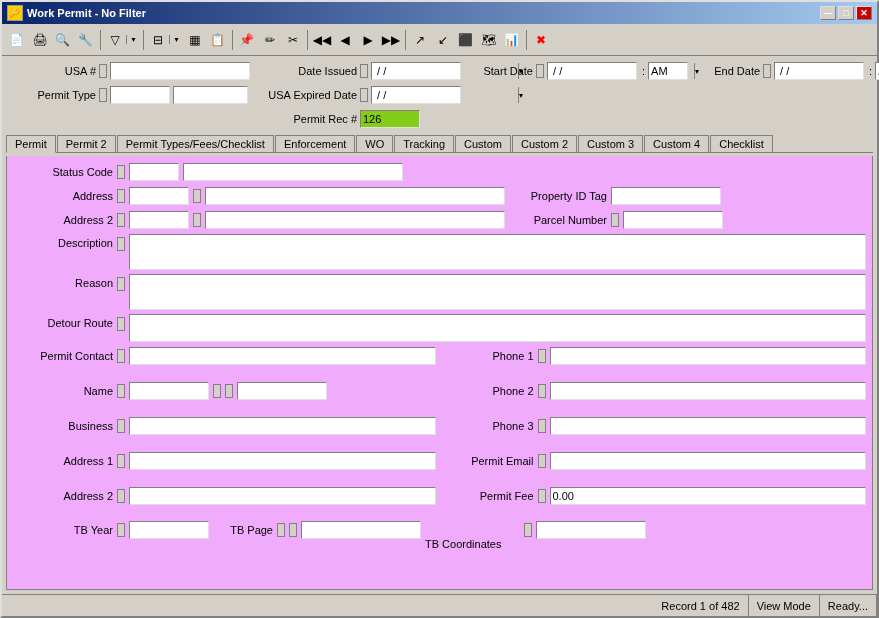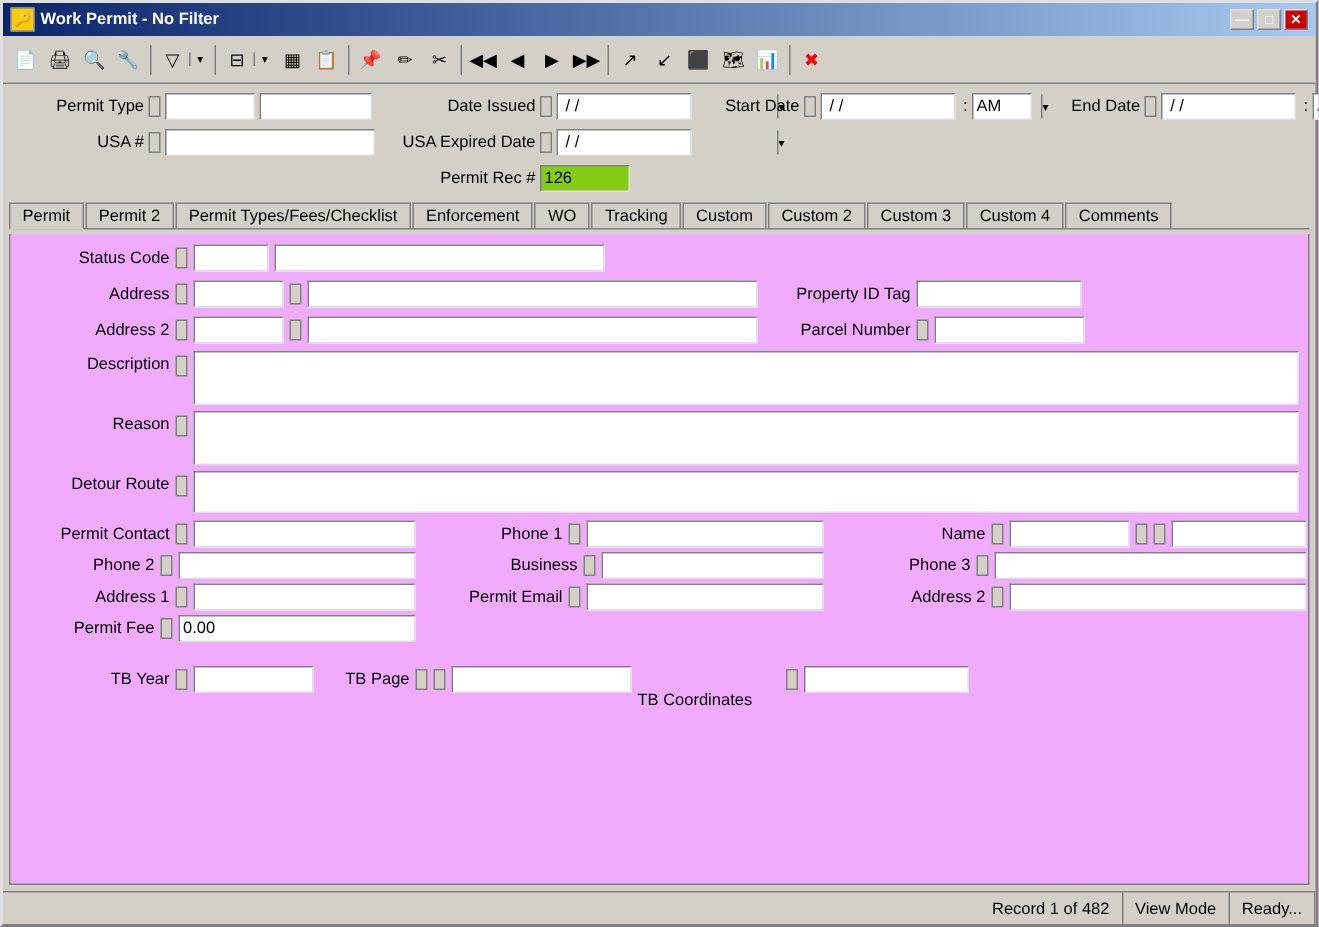--- a/index.html
+++ b/index.html
@@ -334,29 +334,29 @@
     <div class="tb-separator"></div>
     <div class="tb-btn" title="Delete" style="color:red;">✖</div>
   </div>
 
   <div class="main-content">
 
     <div class="header-fields">
 
       <div style="display:flex;flex-direction:column;gap:2px;">
         <div class="field-row">
+          <span class="lbl lbl-w90">USA #</span>
+          <span class="inline-indicator"></span>
+          <input class="win-input" style="width: 140px;" value="">
+        </div>
+        <div class="field-row">
           <span class="lbl lbl-w90">Permit Type</span>
           <span class="inline-indicator"></span>
           <input class="win-input" style="width: 60px;" value="">
           <input class="win-input" style="width: 75px;" value="">
-        </div>
-        <div class="field-row">
-          <span class="lbl lbl-w90">USA #</span>
-          <span class="inline-indicator"></span>
-          <input class="win-input" style="width: 140px;" value="">
         </div>
       </div>
 
       <div style="display:flex;flex-direction:column;gap:2px;">
         <div class="field-row">
           <span class="lbl" style="width:105px;text-align:right;">Date Issued</span>
           <span class="inline-indicator"></span>
           <div class="win-dropdown" style="width:90px;">
             <input type="text" value=" / / " style="">
             <div class="win-dropdown-arrow">▾</div>
@@ -404,21 +404,21 @@
       <div class="tab active">Permit</div>
       <div class="tab">Permit 2</div>
       <div class="tab">Permit Types/Fees/Checklist</div>
       <div class="tab">Enforcement</div>
       <div class="tab">WO</div>
       <div class="tab">Tracking</div>
       <div class="tab">Custom</div>
       <div class="tab">Custom 2</div>
       <div class="tab">Custom 3</div>
       <div class="tab">Custom 4</div>
-      <div class="tab">Comments</div>
+      <div class="tab">Checklist</div>
     </div>
 
     <div class="tab-content">
       <div class="form-section">
 
         <div class="form-row">
           <span class="lbl lbl-w100">Status Code</span>
           <span class="inline-indicator"></span>
           <input class="win-input" style="width: 50px;" value="">
           <input class="win-input" style="width: 220px;" value="">
@@ -456,21 +456,21 @@
           <span class="inline-indicator" style="margin-top:3px;"></span>
           <textarea class="textarea-input" style="height: 36px;"></textarea>
         </div>
 
         <div class="form-row-tall">
           <span class="lbl lbl-w100" style="margin-top:3px;">Detour Route</span>
           <span class="inline-indicator" style="margin-top:3px;"></span>
           <textarea class="textarea-input" style="height: 28px;"></textarea>
         </div>
 
-        <div style="display:grid;grid-template-columns:1fr 1fr 1fr;gap:1px 8px;">
+        <div style="display:grid;grid-template-columns:1fr 1fr;gap:15px 8px;">
 
           <div class="form-row">
             <span class="lbl lbl-w100">Permit Contact</span>
             <span class="inline-indicator"></span>
             <input class="win-input inp-full" value="" style="">
           </div>
 
           <div class="form-row">
             <span class="lbl lbl-w90">Phone 1</span>
             <span class="inline-indicator"></span>

